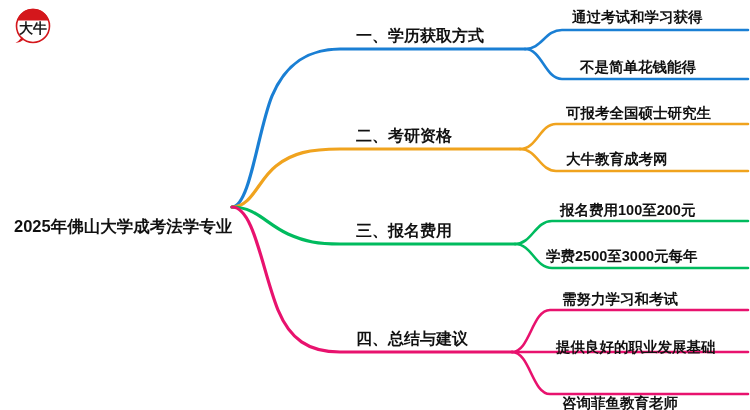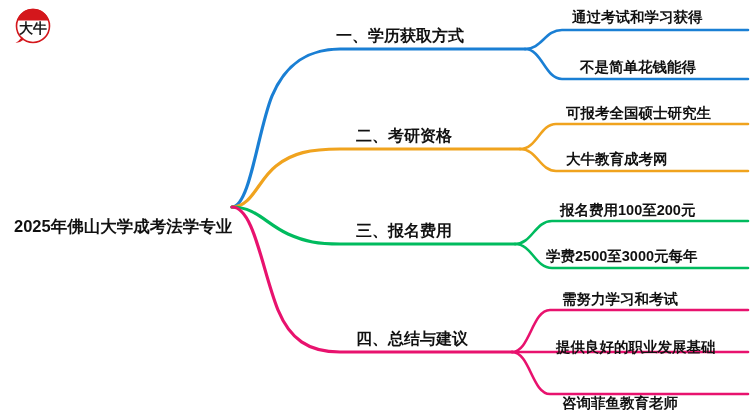--- a/index.html
+++ b/index.html
@@ -129,21 +129,21 @@
   <g>
     <path d="M232 207 C 254 207, 262 270, 278 310 C 290 339, 308 352, 340 352 L 512 352" fill="none" stroke="#e8126e" stroke-width="3.2" stroke-linecap="round"></path>
     <path d="M512 352 C 530 352, 532 310, 550 310 L 748 310" fill="none" stroke="#e8126e" stroke-width="2.6" stroke-linecap="round"></path>
     <path d="M512 352 C 530 352, 532 352, 550 352 L 748 352" fill="none" stroke="#e8126e" stroke-width="2.6" stroke-linecap="round"></path>
     <path d="M512 352 C 530 352, 532 394, 550 394 L 748 394" fill="none" stroke="#e8126e" stroke-width="2.6" stroke-linecap="round"></path>
   </g>
 </svg>
 
 <div class="node-label root-label" style="left:14px; top:198px;margin-top:20px;">2025年佛山大学成考法学专业</div>
 
-<div class="node-label branch-label" style="left:336px; top:28px;">一、学历获取方式</div>
+<div class="node-label branch-label" style="left:356px; top:28px;">一、学历获取方式</div>
 <div class="node-label leaf-label" style="left:572px; top:10px;">通过考试和学习获得</div>
 <div class="node-label leaf-label" style="left:580px; top:60px;">不是简单花钱能得</div>
 
 <div class="node-label branch-label" style="left:356px; top:128px;">二、考研资格</div>
 <div class="node-label leaf-label" style="left:566px; top:106px;">可报考全国硕士研究生</div>
 <div class="node-label leaf-label" style="left:566px; top:152px;">大牛教育成考网</div>
 
 <div class="node-label branch-label" style="left:356px; top:223px;">三、报名费用</div>
 <div class="node-label leaf-label" style="left:560px; top:203px;">报名费用100至200元</div>
 <div class="node-label leaf-label" style="left:546px; top:249px;">学费2500至3000元每年</div>

